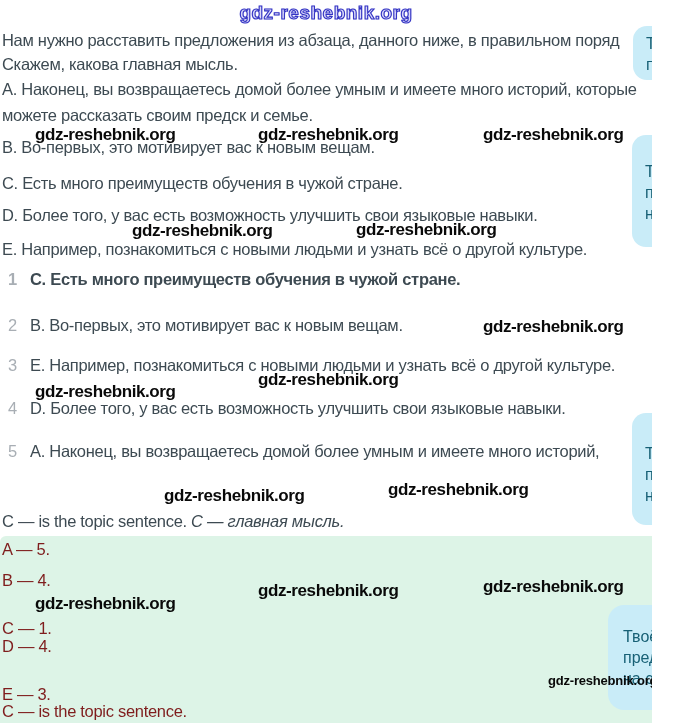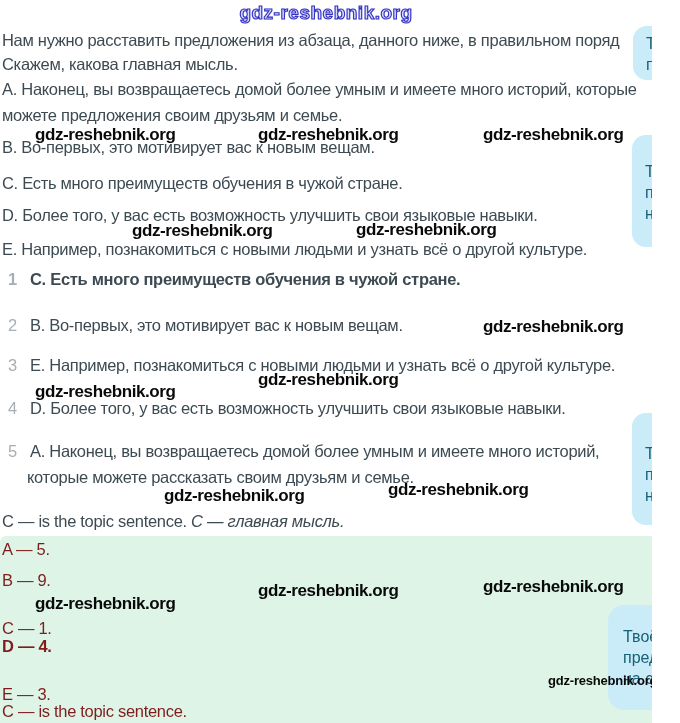--- a/index.html
+++ b/index.html
@@ -30,21 +30,21 @@
   #ord1{top:271px;font-weight:bold;} #ord2{top:317px;} #ord3{top:357px;} #ord4{top:400px;} #ord5{top:443px;}
   #ord5b{left:27px;top:469px;}
   #topicline{left:2px;top:513px;}
   #topicline .ru{font-style:italic;}
   
   #answer-box{
     position:absolute;left:0;top:536px;width:680px;height:187px;
     background:#ddf4e7;border-radius:6px 0 0 0;
   }
   .ans{position:absolute;left:2px;white-space:nowrap;font-size:16.5px;letter-spacing:-0.3px;font-weight:500;line-height:17px;color:#7f1d1d;}
-  #ans0{top:5px;} #ans1{top:36px;} #ans2{top:84px;} #ans3{top:102px;font-weight:bold;} #ans4{top:150px;} #ans5{top:167px;}
+  #ans0{top:5px;} #ans1{top:36px;} #ans2{top:84px;} #ans3{top:102px;} #ans4{top:150px;} #ans5{top:167px;}
   
   .wm{
     position:absolute;white-space:nowrap;z-index:30;
     font-size:17px;font-weight:700;letter-spacing:-0.4px;color:#090909;line-height:17px;
   }
   #w1{left:35px;top:126px;} #w2{left:258px;top:126px;} #w3{left:483px;top:126px;}
   #w4{left:132px;top:222px;} #w5{left:356px;top:221px;}
   #w6{left:483px;top:318px;}
   #w7{left:258px;top:371px;} #w8{left:35px;top:383px;}
   #w9{left:388px;top:481px;} #w10{left:164px;top:487px;}
@@ -66,50 +66,49 @@
 <body>
 
 <div id="page">
 
   <div id="site-wm">gdz-reshebnik.org</div>
 
   <div class="line" id="intro1">Нам нужно расставить предложения из абзаца, данного ниже, в правильном поряд</div>
   <div class="line" id="intro2">Скажем, какова главная мысль.</div>
 
   <div class="line" id="optA1">A. Наконец, вы возвращаетесь домой более умным и имеете много историй, которые</div>
-  <div class="line" id="optA2">можете предложения своим друзьям и семье.</div>
+  <div class="line" id="optA2">можете рассказать своим предск и семье.</div>
   <div class="line" id="optB">B. Во-первых, это мотивирует вас к новым вещам.</div>
   <div class="line" id="optC">C. Есть много преимуществ обучения в чужой стране.</div>
   <div class="line" id="optD">D. Более того, у вас есть возможность улучшить свои языковые навыки.</div>
   <div class="line" id="optE">E. Например, познакомиться с новыми людьми и узнать всё о другой культуре.</div>
 
   <div class="ordered" id="ord1">
     <span class="num">1</span><span>C. Есть много преимуществ обучения в чужой стране.</span>
   </div>
   <div class="ordered" id="ord2">
     <span class="num">2</span><span>B. Во-первых, это мотивирует вас к новым вещам.</span>
   </div>
   <div class="ordered" id="ord3">
     <span class="num">3</span><span>E. Например, познакомиться с новыми людьми и узнать всё о другой культуре.</span>
   </div>
   <div class="ordered" id="ord4">
     <span class="num">4</span><span>D. Более того, у вас есть возможность улучшить свои языковые навыки.</span>
   </div>
   <div class="ordered" id="ord5">
     <span class="num">5</span><span>A. Наконец, вы возвращаетесь домой более умным и имеете много историй,</span>
   </div>
-  <div class="ordered" id="ord5b">которые можете рассказать своим друзьям и семье.</div>
 
   <div class="line" id="topicline">
     <span class="en">C — is the topic sentence. </span><span class="ru">С — главная мысль.</span>
   </div>
 
   <div id="answer-box">
     <div class="ans" id="ans0">A — 5.</div>
-    <div class="ans" id="ans1">B — 9.</div>
+    <div class="ans" id="ans1">B — 4.</div>
     <div class="ans" id="ans2">C — 1.</div>
     <div class="ans" id="ans3">D — 4.</div>
     <div class="ans" id="ans4">E — 3.</div>
     <div class="ans" id="ans5">C — is the topic sentence.</div>
   </div>
 
   <div class="teaser" id="teaser1">
     <div>Твоё</div>
     <div>пред</div>
   </div>

